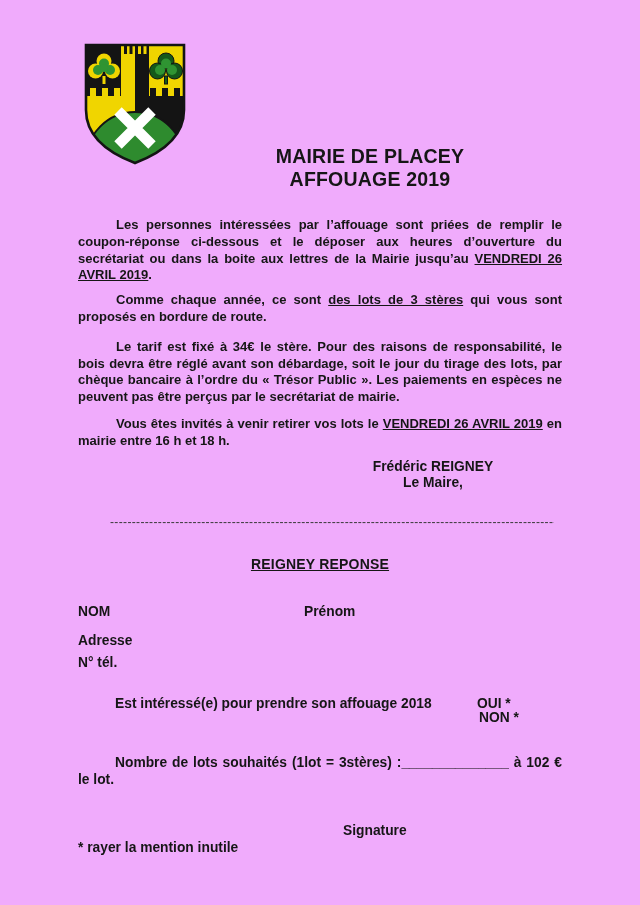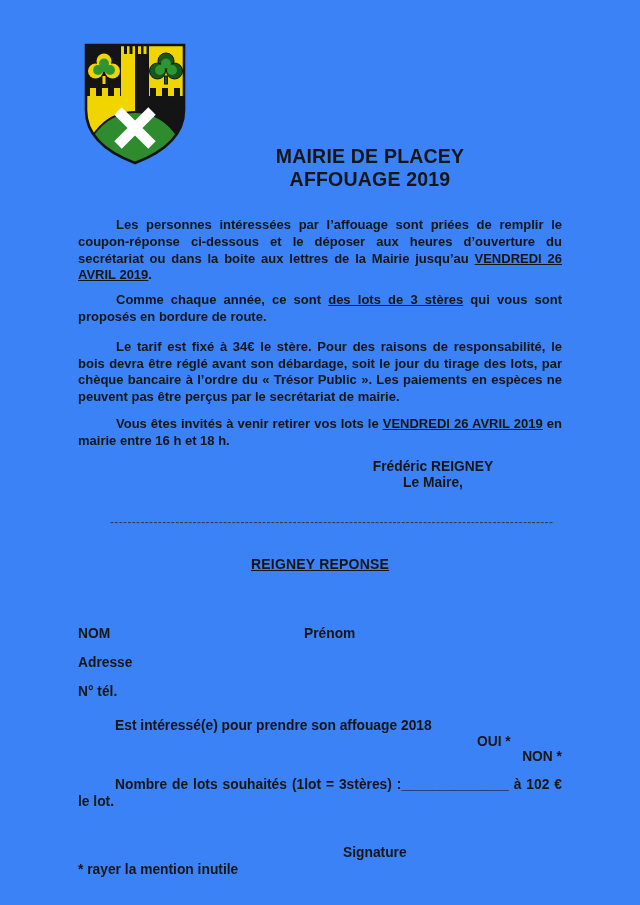--- a/index.html
+++ b/index.html
@@ -1,19 +1,19 @@
 <!DOCTYPE html>
 <html><head>
 <meta charset="utf-8">
 <style>
   html,body{margin:0;padding:0;background:#ffffff;}
   .page{
     position:relative;
     width:640px;height:905px;
-    background:#3b82f6;
+    background:#f0abfc;
     font-family:"Liberation Sans", sans-serif;
     font-weight:700;
     color:#161616;
     overflow:hidden;
   }
   .crest{position:absolute;left:80px;top:40px;width:110px;height:128px;}
   .title{
     position:absolute;left:230px;top:145px;width:280px;
     text-align:center;font-size:19.5px;line-height:22.5px;letter-spacing:0.2px;
   }
@@ -33,29 +33,29 @@
   .divider{
     position:absolute;left:110px;top:515px;width:444px;height:16px;
     overflow:hidden;white-space:nowrap;
     font-weight:400;font-size:12px;letter-spacing:0.35px;color:#3a3a3a;
   }
   .coupon-heading{
     position:absolute;left:0;top:556px;width:640px;text-align:center;
     font-size:14px;text-decoration:underline;letter-spacing:0.2px;
   }
   .form{position:absolute;left:78px;top:604px;width:484px;font-size:13.8px;line-height:16.8px;}
-  .row{position:absolute;left:0;width:484px;margin-top:22px;}
+  .row{position:absolute;left:0;width:484px;}
   .row-nom{top:0;}
   .prenom{position:absolute;left:226px;top:0;text-align:right;}
   .row-adresse{top:29px;}
-  .row-tel{top:58px;}
+  .row-tel{top:51px;}
   .row-question{top:92px;}
   .question-text{margin-left:37px;}
-  .oui{position:absolute;left:399px;top:16px;}
-  .row-non{top:123px;text-align:right;}
+  .oui{position:absolute;left:399px;top:0;}
+  .row-non{top:106px;}
   .non{margin-left:401px;}
   .row-lots{top:151px;text-align:justify;text-indent:37px;}
   .row-signature{top:219px;left:265px;width:auto;}
   .row-footnote{top:236px;}
 </style>
 </head>
 <body>
 
 <div class="page">
 

